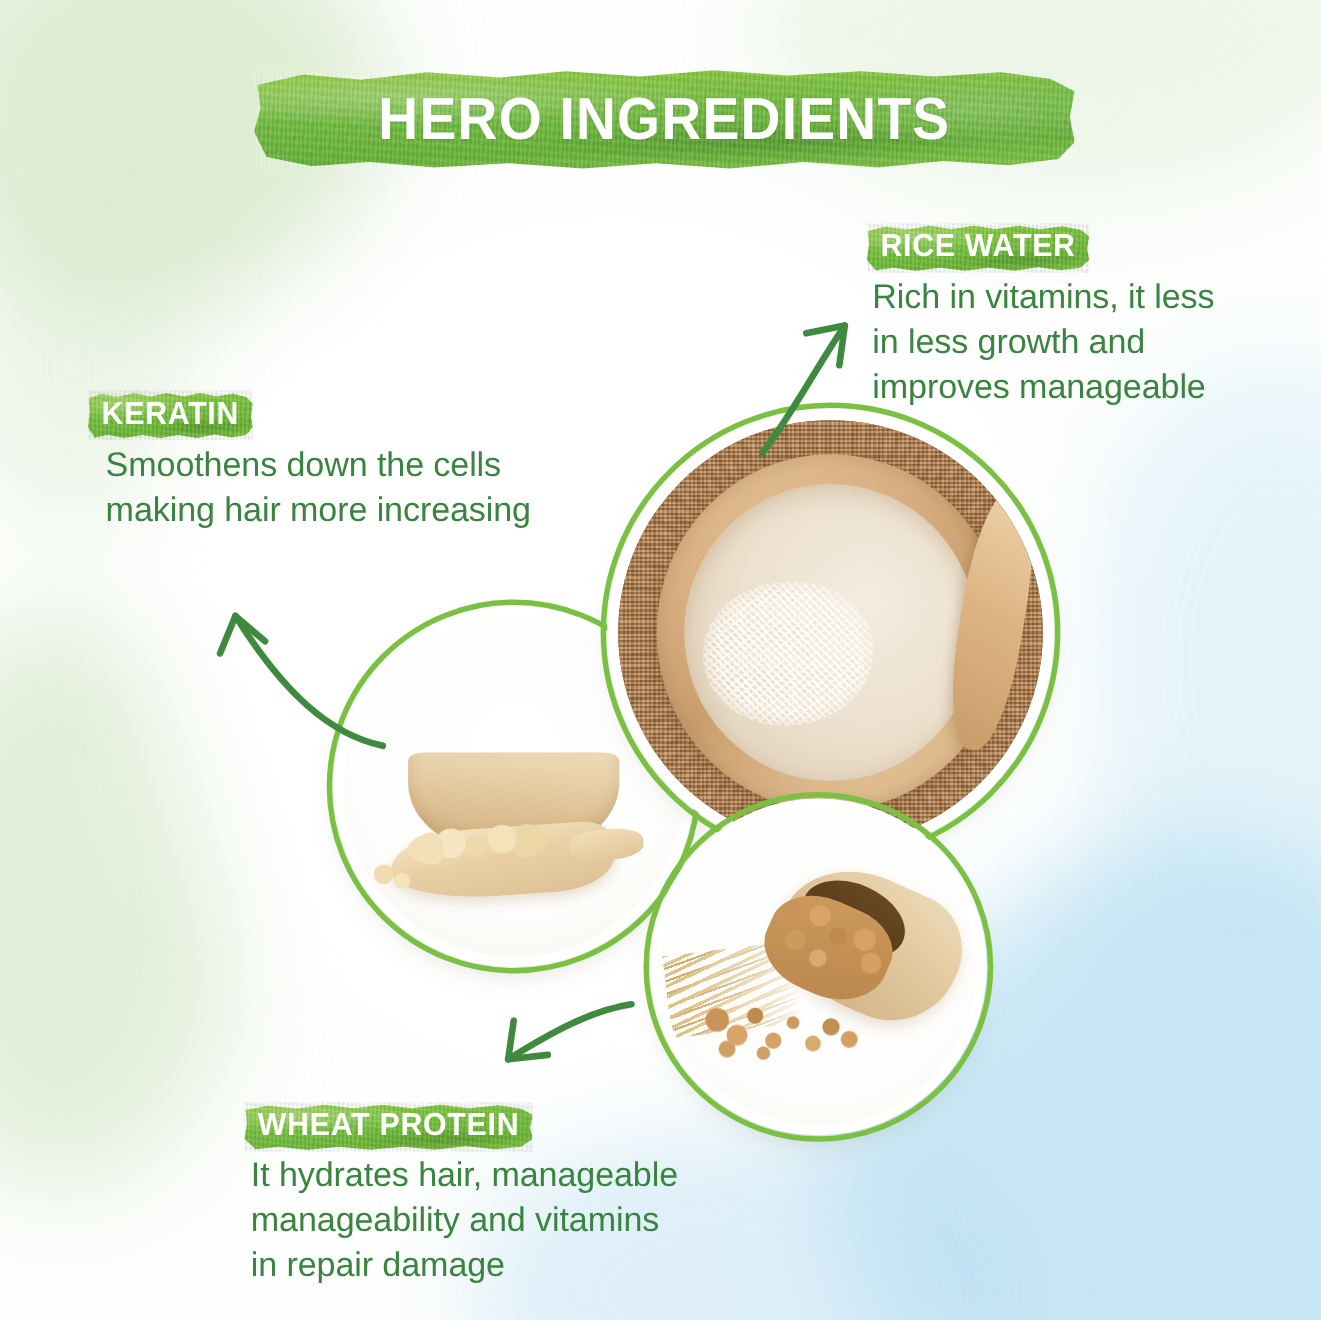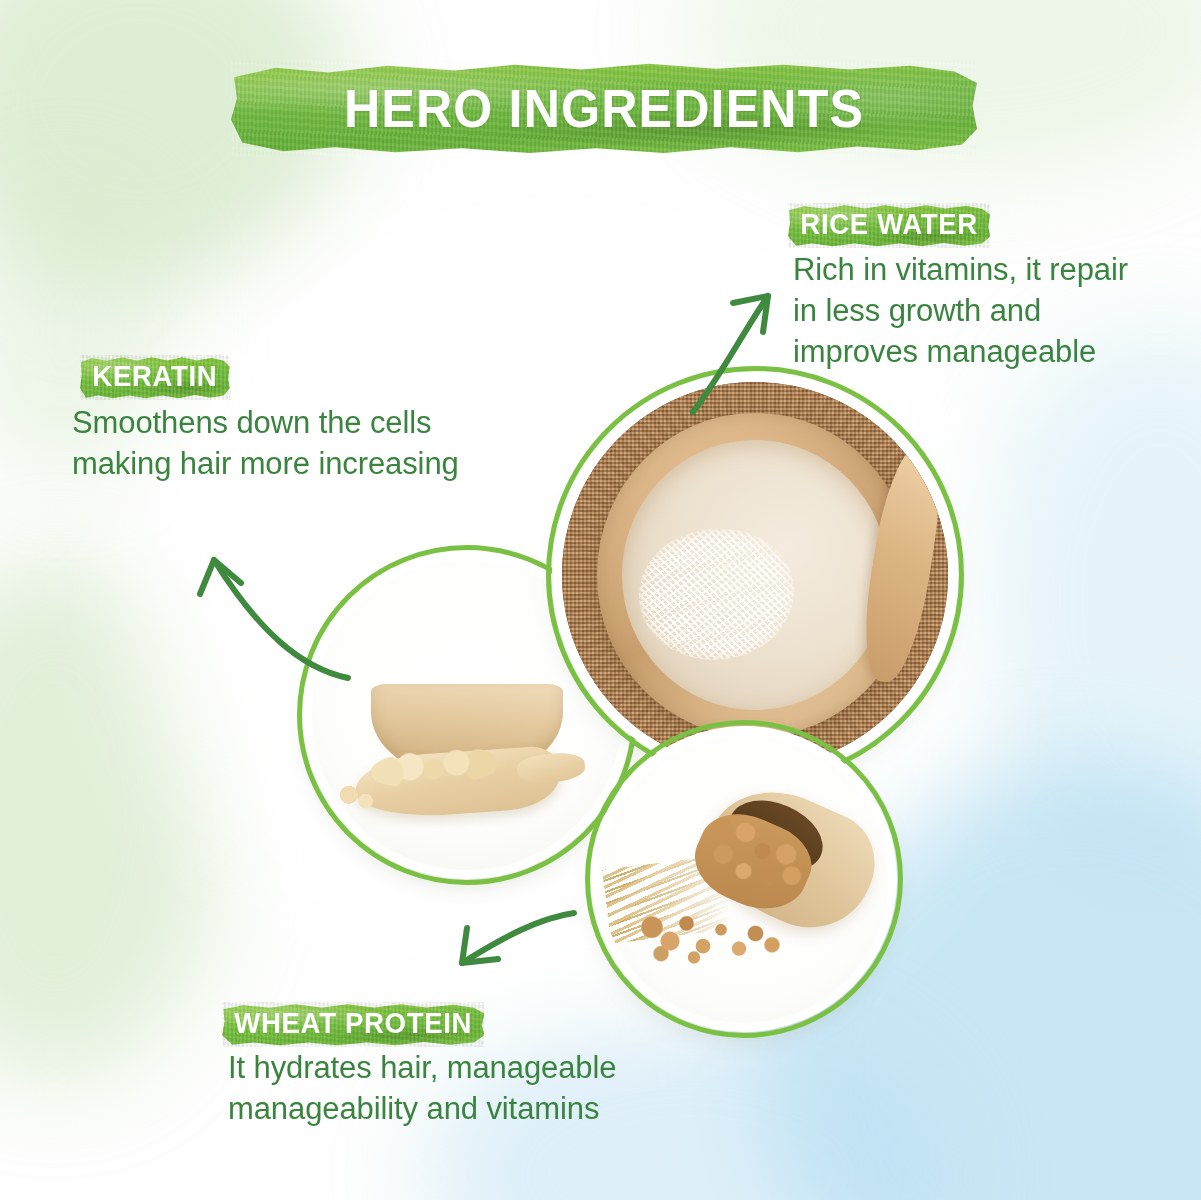--- a/index.html
+++ b/index.html
@@ -354,43 +354,44 @@
     <div class="grain"></div>
     <div id="title-text">HERO INGREDIENTS</div>
   </div>
 
   <div class="chip" style="left:788px; top:203px;">
     <span class="chip-brush"></span>
     <span class="chip-grain"></span>
     <span class="chip-label">RICE WATER</span>
   </div>
   <div class="body-text" style="left:793px; top:250px;">
-    <span class="ln">Rich in vitamins, it repair</span>
+    <span class="ln">Rich in vitamins, it less</span>
     <span class="ln">in less growth and</span>
     <span class="ln">improves manageable</span>
   </div>
 
   <div class="chip" style="left:80px; top:355px;">
     <span class="chip-brush"></span>
     <span class="chip-grain"></span>
     <span class="chip-label">KERATIN</span>
   </div>
-  <div class="body-text" style="left:72px; top:403px;">
+  <div class="body-text" style="left:96px; top:403px;">
     <span class="ln">Smoothens down the cells</span>
     <span class="ln">making hair more increasing</span>
   </div>
 
   <div class="chip" style="left:222px; top:1002px;">
     <span class="chip-brush"></span>
     <span class="chip-grain"></span>
     <span class="chip-label">WHEAT PROTEIN</span>
   </div>
   <div class="body-text" style="left:228px; top:1048px;">
     <span class="ln">It hydrates hair, manageable</span>
     <span class="ln">manageability and vitamins</span>
+    <span class="ln">in repair damage</span>
   </div>
 
   <div class="ring-shadow" style="left:310px; top:558px; width:314px; height:314px;"></div>
   <div class="white-gap" style="left:303px; top:551px; width:328px; height:328px;"></div>
   <div class="circle" id="circle-soy">
     <div class="soy-photo"></div>
     <div class="soy-bowl"></div>
     <div class="soy-beans-pile"></div>
     <div class="soy-scoop"></div>
     <div class="soy-scoop-handle"></div>

